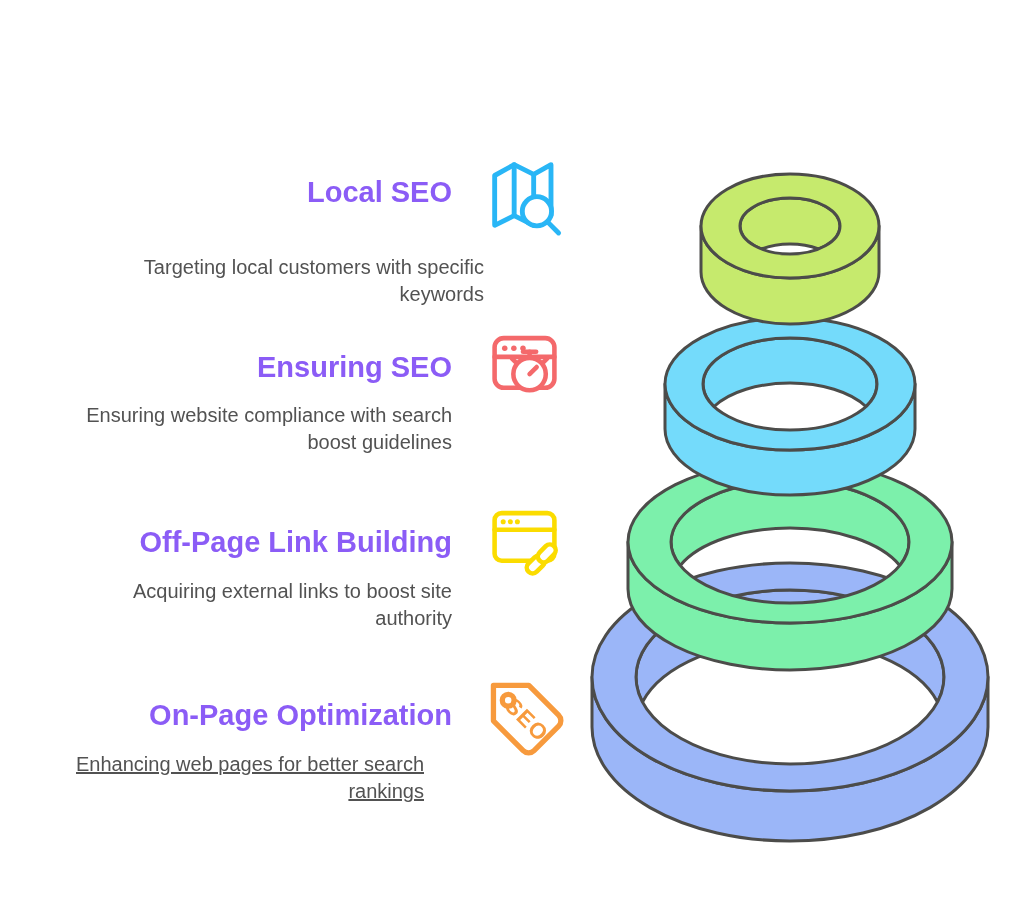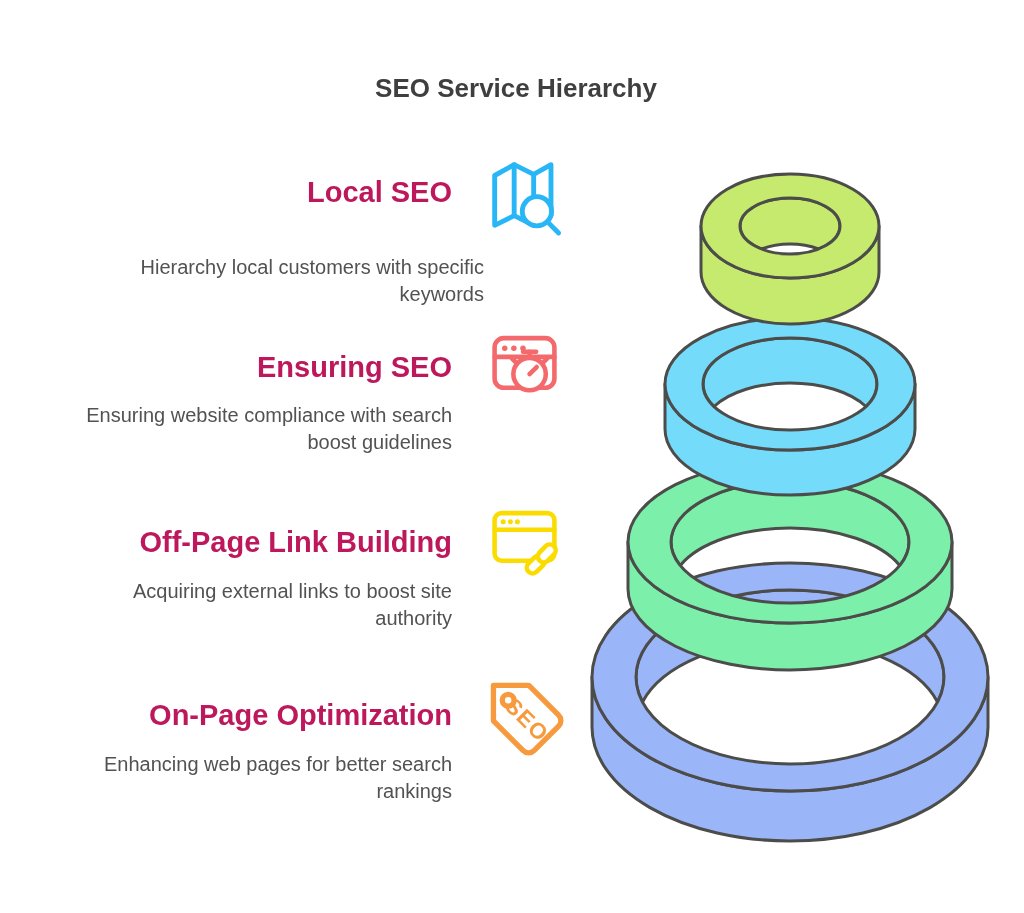--- a/index.html
+++ b/index.html
@@ -6,51 +6,50 @@
   .stage {
     position:relative; width:1024px; height:913px; background:#ffffff;
     font-family:"Liberation Sans", sans-serif; overflow:hidden;
   }
   .title {
     position:absolute; left:516px; top:73px; transform:translateX(-50%);
     font-size:26px; font-weight:700; color:#3f3f3f; white-space:nowrap;
   }
   .heading {
     position:absolute; right:572px; font-size:29px; font-weight:700;
-    color:#be185d; white-space:nowrap; text-align:right;
+    color:#8b5cf6; white-space:nowrap; text-align:right;
   }
   .desc {
     position:absolute; width:400px; text-align:right;
     font-size:20px; line-height:27px; color:#525252;
   }
   .icon { position:absolute; display:block; }
   .icon .st { fill:none; stroke:currentColor; stroke-width:4.5;
               stroke-linecap:round; stroke-linejoin:round; }
   .icon .wf { fill:#ffffff; stroke:currentColor; stroke-width:4.5;
               stroke-linecap:round; stroke-linejoin:round; }
   .icon .fl { fill:currentColor; stroke:none; }
   .icon .tg { fill:currentColor; font-weight:700; font-size:19px;
               font-family:"Liberation Sans", sans-serif; letter-spacing:1px; }
   #rings { position:absolute; left:0; top:0; pointer-events:none; }
   
   .h1 { top:176px; } .d1 { top:254px; right:540px; }
   .h2 { top:351px; } .d2 { top:402px; right:572px; }
   .h3 { top:526px; } .d3 { top:578px; right:572px; }
-  .h4 { top:699px;margin-left:8px; } .d4 { top:751px; right:572px; }
+  .h4 { top:699px;margin-left:8px; } .d4 { top:751px; right:600px;text-decoration:underline; }
   .i1 { left:486px; top:151px; width:78px; height:88px; }
   .i2 { left:488px; top:329px; width:73px; height:73px; }
   .i3 { left:488px; top:506px; width:73px; height:73px; }
   .i4 { left:484px; top:676px; width:85px; height:85px; }
 </style>
 </head>
 <body>
 
 <div class="stage">
 
-  <div class="title">SEO Service Hierarchy</div>
 
   
   <svg id="rings" width="1024" height="913" viewBox="0 0 1024 913">
       <g>
         <path d="M 592 677 L 592 727 A 198 114 0 0 0 988 727 L 988 677 A 198 114 0 0 1 592 677 Z" fill="#9bb6f8" stroke="#4c4c4a" stroke-width="3" stroke-linejoin="round"></path>
         <path d="M 642.4951418379794 702 A 154 87 0 1 1 937.5048581620206 702 A 154 87 0 0 0 642.4951418379794 702 Z" fill="#9bb6f8" stroke="#4c4c4a" stroke-width="3" stroke-linejoin="round"></path>
         <path d="M 592 677 A 198 114 0 1 0 988 677 A 198 114 0 1 0 592 677 Z M 636 677 A 154 87 0 1 0 944 677 A 154 87 0 1 0 636 677 Z" fill="#9bb6f8" fill-rule="evenodd" stroke="#4c4c4a" stroke-width="3" stroke-linejoin="round"></path>
       </g>
       <g>
         <path d="M 628 542 L 628 589 A 162 81 0 0 0 952 589 L 952 542 A 162 81 0 0 1 628 542 Z" fill="#7cf0ab" stroke="#4c4c4a" stroke-width="3" stroke-linejoin="round"></path>
@@ -65,21 +64,21 @@
       <g>
         <path d="M 701 226 L 701 272 A 89 52 0 0 0 879 272 L 879 226 A 89 52 0 0 1 701 226 Z" fill="#c6ea6d" stroke="#4c4c4a" stroke-width="3" stroke-linejoin="round"></path>
         <path d="M 761.4844296023726 249 A 50 28 0 1 1 818.5155703976274 249 A 50 28 0 0 0 761.4844296023726 249 Z" fill="#c6ea6d" stroke="#4c4c4a" stroke-width="3" stroke-linejoin="round"></path>
         <path d="M 701 226 A 89 52 0 1 0 879 226 A 89 52 0 1 0 701 226 Z M 740 226 A 50 28 0 1 0 840 226 A 50 28 0 1 0 740 226 Z" fill="#c6ea6d" fill-rule="evenodd" stroke="#4c4c4a" stroke-width="3" stroke-linejoin="round"></path>
       </g>
     </svg>
 
   
   <div style="display:contents">
     <div class="heading h1">Local SEO</div>
-    <div class="desc d1">Hierarchy local customers with specific keywords</div>
+    <div class="desc d1">Targeting local customers with specific keywords</div>
     <svg class="icon i1" viewBox="0 0 72 72" style="color: rgb(41, 182, 246);">
       <path class="st" d="M8 18 L8 64 L26 55 L44 64 L60 55 L60 8 L44 17 L26 8 Z"></path>
       <path class="st" d="M26 8 V55"></path>
       <path class="st" d="M44 17 V64"></path>
       <circle class="wf" cx="47" cy="51" r="13.5"></circle>
       <path class="st" d="M57.5 61.5 L67 71"></path>
     </svg>
   </div>
 
   

